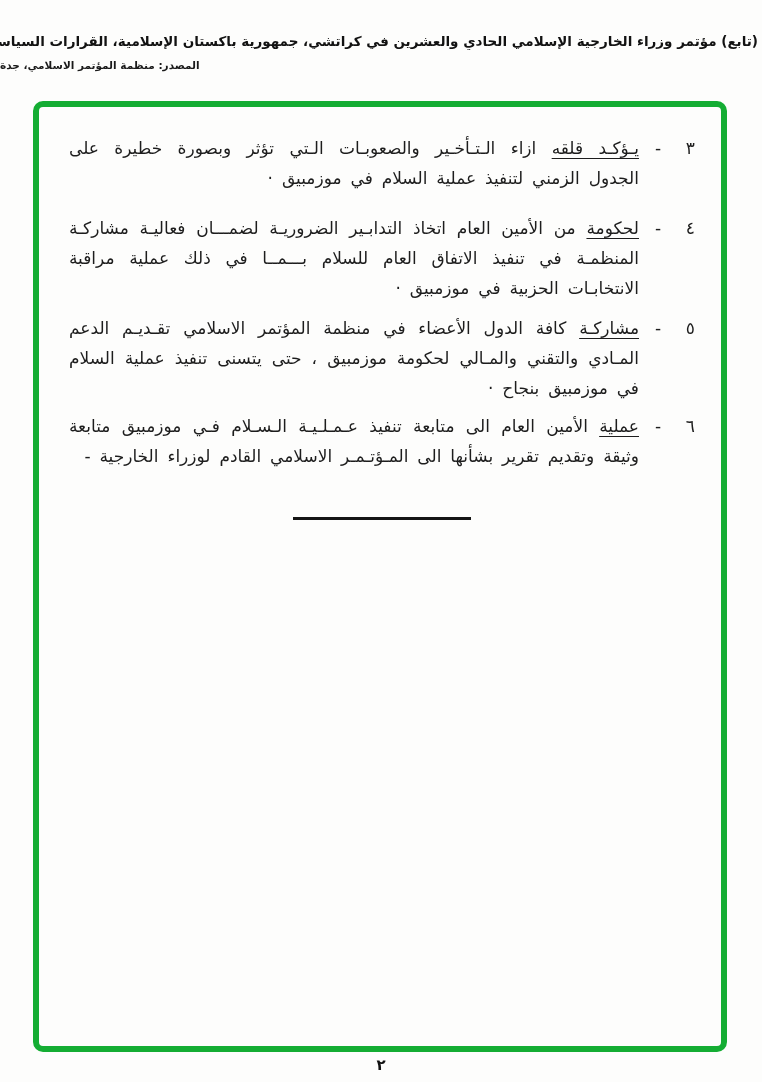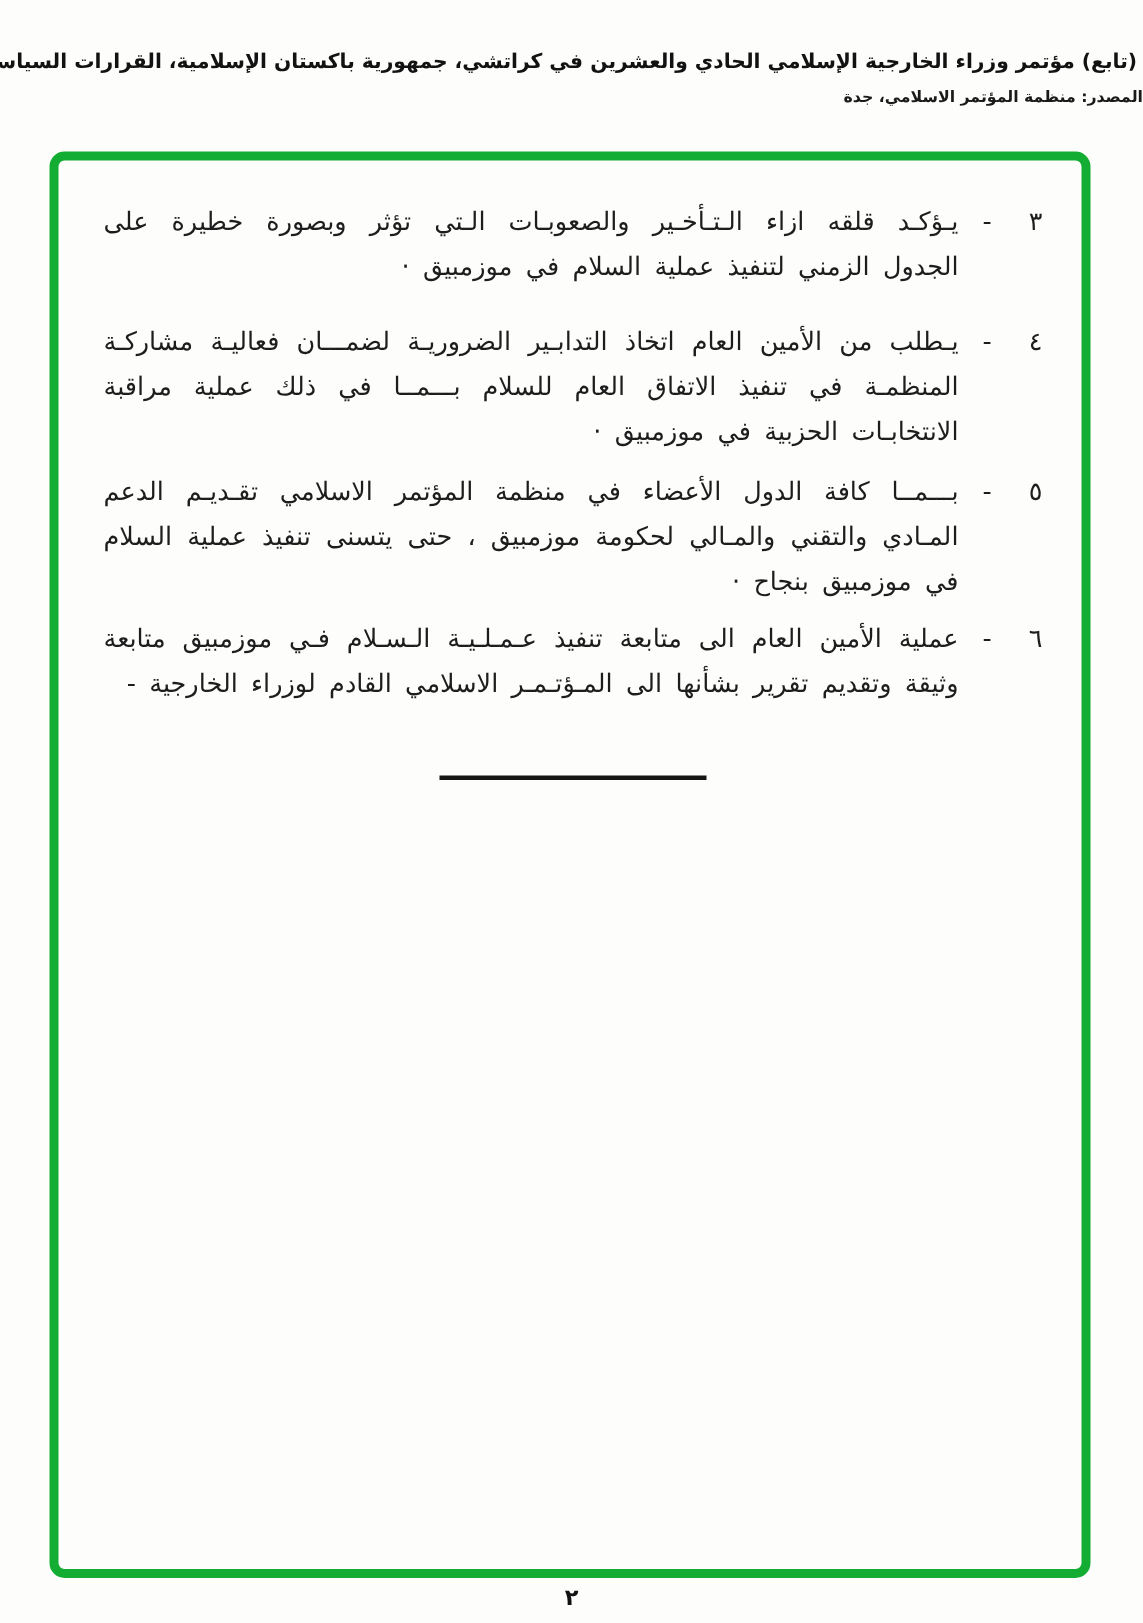--- a/index.html
+++ b/index.html
@@ -28,21 +28,21 @@
     font-weight: bold;
     color: #121212;
     white-space: nowrap;
   }
   .header-line2 {
     position: absolute;
     top: 59px;
     left: 0;
     right: 0;
     direction: rtl;
-    text-align: right;
+    text-align: left;
     font-size: 10.5px;
     font-weight: bold;
     color: #1a1a1a;
   }
   
   .green-box {
     position: absolute;
     left: 33px;
     top: 101px;
     width: 694px;
@@ -70,20 +70,21 @@
     display: flex;
     justify-content: space-between;
     align-items: flex-start;
   }
   .text-block {
     flex: 1;
     text-align: justify;
     word-spacing: 3.5px;
   }
   .lead {
+    text-decoration: underline;
     text-underline-offset: 4px;
   }
   .rule {
     width: 178px;
     height: 3px;
     background: #151515;
     margin: 46px auto 0 auto;
   }
   .page-number {
     position: absolute;
@@ -113,29 +114,29 @@
           <span>-</span>
         </div>
         <div class="text-block"><span class="lead">يـؤكـد قلقه</span><span> ازاء الـتـأخـير والصعوبـات الـتي تؤثر وبصورة خطيرة على الجدول الزمني لتنفيذ عملية السلام في موزمبيق ·</span></div>
       </div>
 
       <div class="item item-m10">
         <div class="marker">
           <span>٤</span>
           <span>-</span>
         </div>
-        <div class="text-block"><span class="lead">يـطلب</span><span> من الأمين العام اتخاذ التدابـير الضروريـة لضمـــان فعاليـة مشاركـة المنظمـة في تنفيذ الاتفاق العام للسلام بـــمــا في ذلك عملية مراقبة الانتخابـات الحزبية في موزمبيق ·</span></div>
+        <div class="text-block"><span class="lead">لحكومة</span><span> من الأمين العام اتخاذ التدابـير الضروريـة لضمـــان فعاليـة مشاركـة المنظمـة في تنفيذ الاتفاق العام للسلام بـــمــا في ذلك عملية مراقبة الانتخابـات الحزبية في موزمبيق ·</span></div>
       </div>
 
       <div class="item item-m8">
         <div class="marker">
           <span>٥</span>
           <span>-</span>
         </div>
-        <div class="text-block"><span class="lead">بـــمــا</span><span> كافة الدول الأعضاء في منظمة المؤتمر الاسلامي تقـديـم الدعم المـادي والتقني والمـالي لحكومة موزمبيق ، حتى يتسنى تنفيذ عملية السلام في موزمبيق بنجاح ·</span></div>
+        <div class="text-block"><span class="lead">مشاركـة</span><span> كافة الدول الأعضاء في منظمة المؤتمر الاسلامي تقـديـم الدعم المـادي والتقني والمـالي لحكومة موزمبيق ، حتى يتسنى تنفيذ عملية السلام في موزمبيق بنجاح ·</span></div>
       </div>
 
       <div class="item">
         <div class="marker">
           <span>٦</span>
           <span>-</span>
         </div>
         <div class="text-block"><span class="lead">عملية</span><span> الأمين العام الى متابعة تنفيذ عـمـلـيـة الـسـلام فـي موزمبيق متابعة وثيقة وتقديم تقرير بشأنها الى المـؤتـمـر الاسلامي القادم لوزراء الخارجية -</span></div>
       </div>
 

